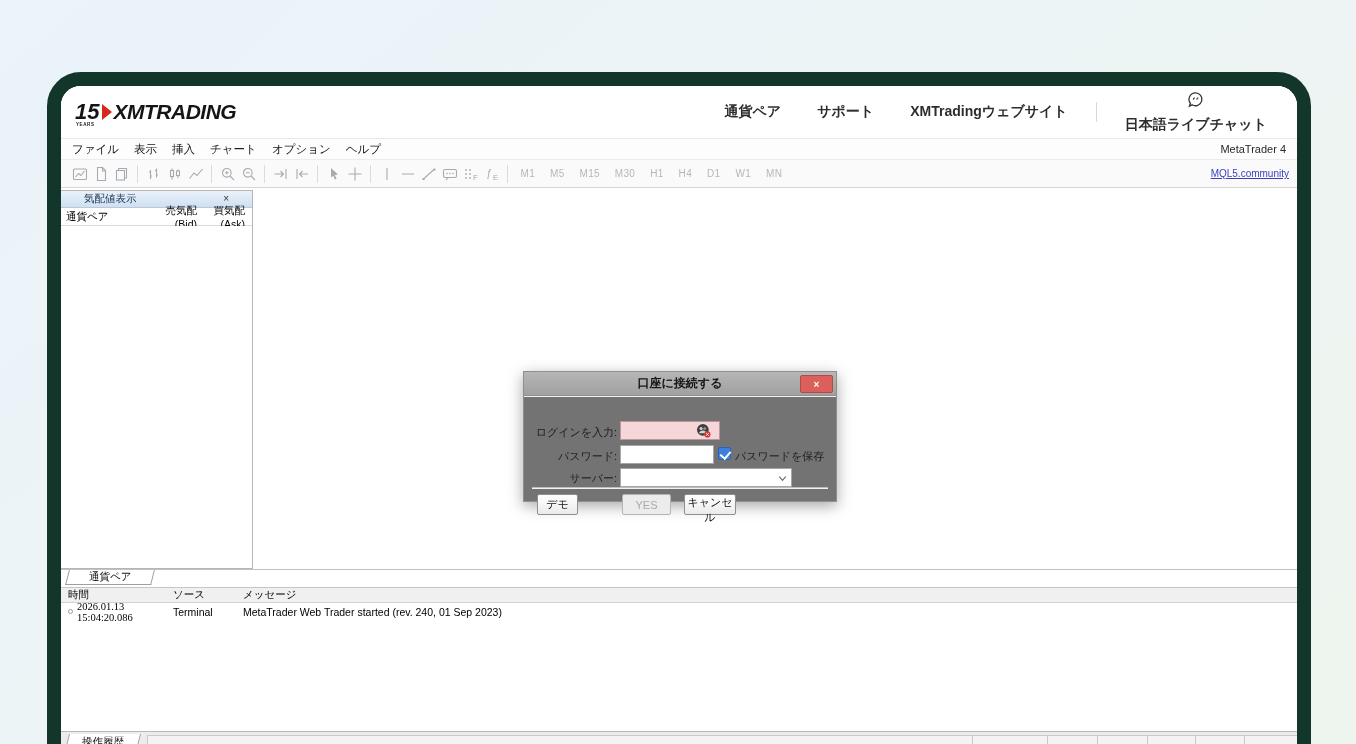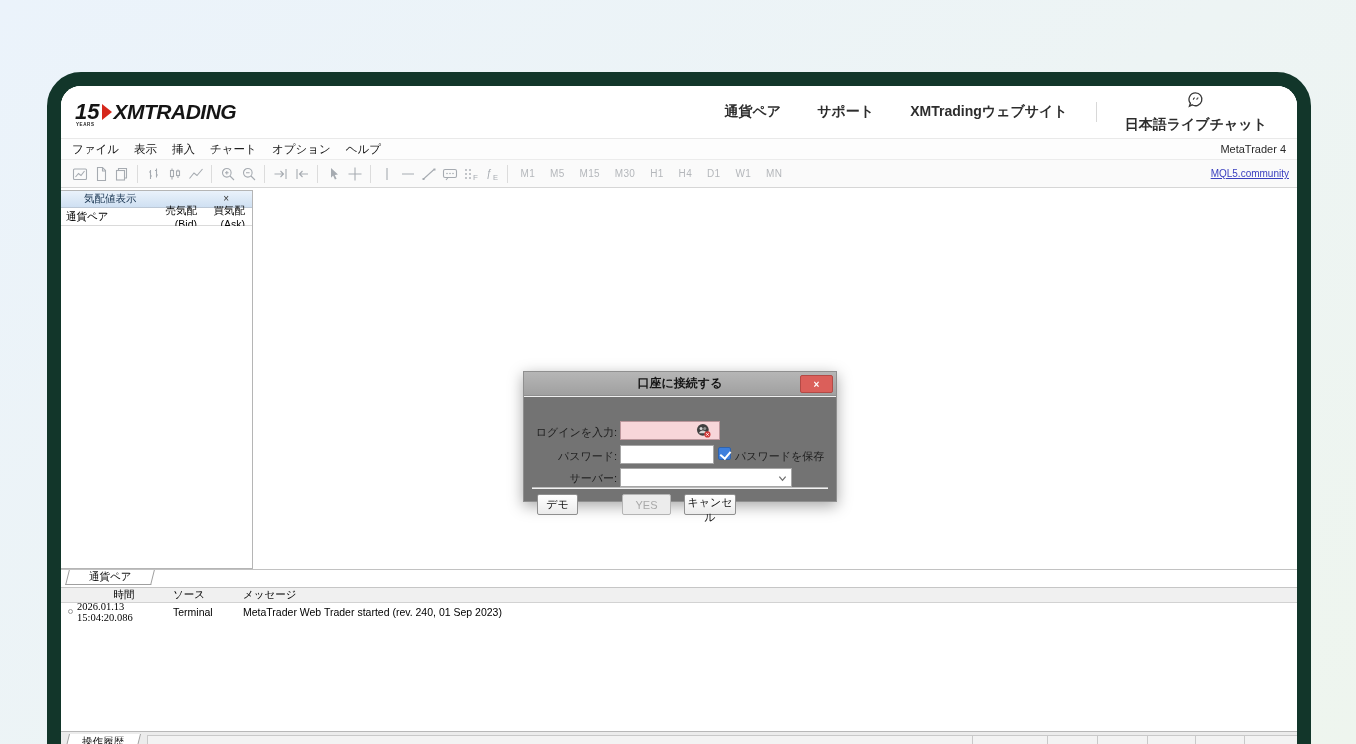--- a/index.html
+++ b/index.html
@@ -62,21 +62,21 @@
   .tab-strip { position:absolute; left:0; top:382px; right:0; height:16px; background:#fff; }
   .mt-tab { position:absolute; top:0; height:15px; background:#fff; border:1px solid #9f9f9f; border-top:none;
     display:flex; align-items:center; justify-content:center; font-size:10.5px; color:#111;
     transform:skewX(-14deg); cursor:pointer; }
   .mt-tab > span { transform:skewX(14deg); }
   .tab-symbols { left:6px; width:86px; }
 
   .terminal-header { position:absolute; left:0; top:399px; right:0; height:16px; background:#f0f0f0;
     border-top:1px solid #c6c6c6; border-bottom:1px solid #d2d2d2; display:flex; align-items:center;
     font-size:10.5px; color:#000; }
-  .th-time { width:112px; padding-left:14px;text-align:center; }
+  .th-time { width:112px; padding-left:7px; }
   .th-source { width:70px; }
   .th-msg { flex:1; }
   .log-row { position:absolute; left:0; top:416px; right:0; height:15px; display:flex; align-items:center;
     font-size:10.5px; color:#000; }
   .log-time { width:112px; display:flex; align-items:center;font-family:Liberation Serif, serif; }
   .log-bullet { width:5px; height:5px; border:1px solid #9b9b9b; border-radius:50%; margin:0 4px 0 7px; flex:none; }
   .log-source { width:70px; }
   .log-msg { flex:1; }
 
   .status-strip { position:absolute; left:0; top:543px; right:0; height:28px; background:#ececec; border-top:1px solid #b8b8b8; }

